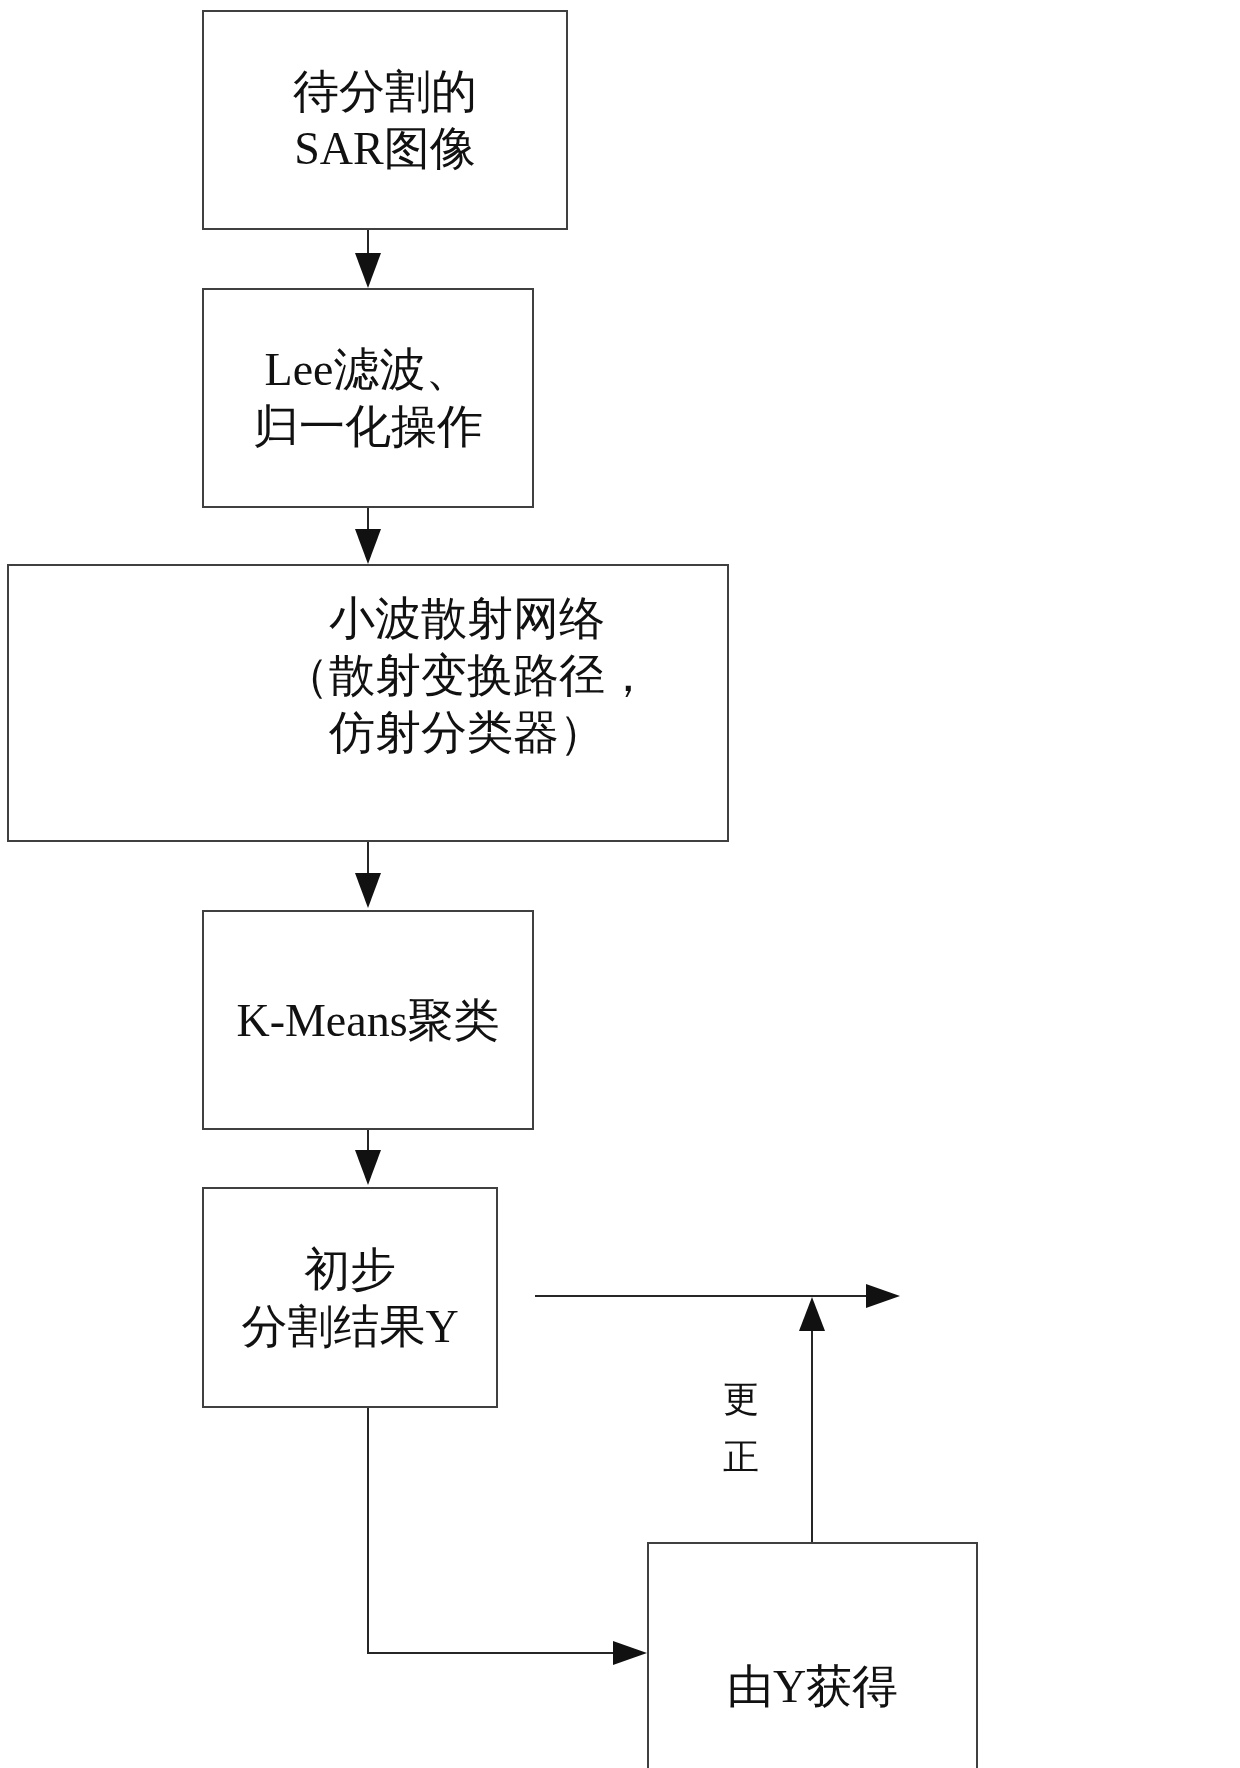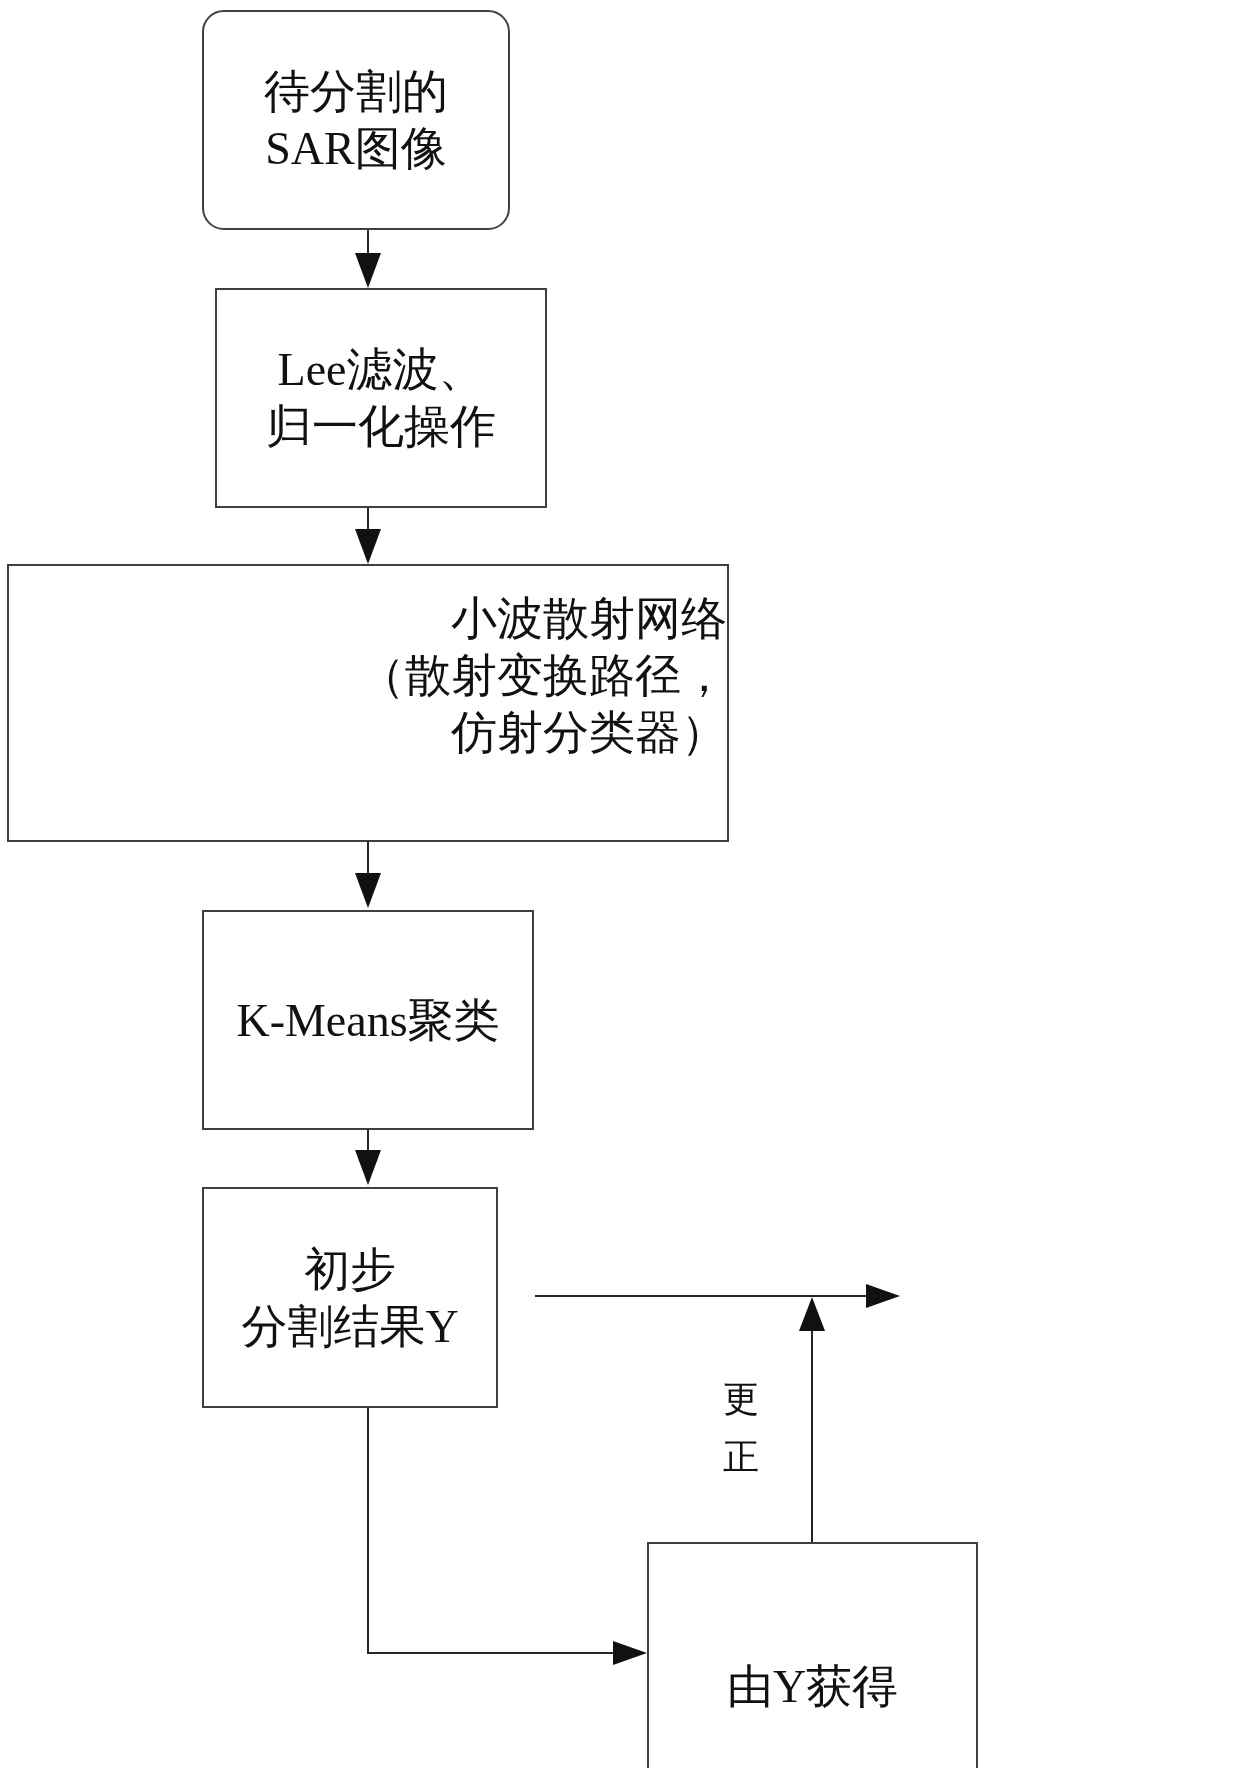--- a/index.html
+++ b/index.html
@@ -23,21 +23,21 @@
     background: #ffffff;
     display: flex;
     flex-direction: column;
     align-items: center;
     justify-content: center;
     text-align: center;
     font-size: 46px;
     line-height: 57px;
   }
   .node.align-left {
-    align-items: flex-end;
+    align-items: center;
     justify-content: flex-start;
     text-align: left;
   }
   .edge-line {
     position: absolute;
     background: #262626;
   }
   .arrowhead {
     position: absolute;
     width: 0;
@@ -62,22 +62,22 @@
     position: absolute;
     font-size: 36px;
     line-height: 58px;
     width: 50px;
     text-align: center;
     word-break: break-all;
     color: #111111;
   }
 
   
-  .box-sar          { left: 202px; top: 10px;   width: 308px; height: 220px; border-radius: 22px; }
-  .box-lee          { left: 202px; top: 288px;  width: 332px; height: 220px; margin-left: 13px; }
+  .box-sar          { left: 202px; top: 10px;   width: 366px; height: 220px; }
+  .box-lee          { left: 202px; top: 288px;  width: 332px; height: 220px; }
   .box-wavelet      { left: 7px;   top: 564px;  width: 722px; height: 278px;
                       padding-top: 24px; padding-left: 198px; }
   .box-kmeans       { left: 202px; top: 910px;  width: 332px; height: 220px; }
   .box-initial      { left: 202px; top: 1187px; width: 296px; height: 221px; }
   .box-final        { left: 902px; top: 1187px; width: 328px; height: 221px; }
   .box-affine       { left: 647px; top: 1542px; width: 331px; height: 289px; }
 
   
   .line-a-b         { left: 367px; top: 230px;  width: 2px;  height: 25px; }
   .head-a-b         { left: 355px; top: 253px; }

